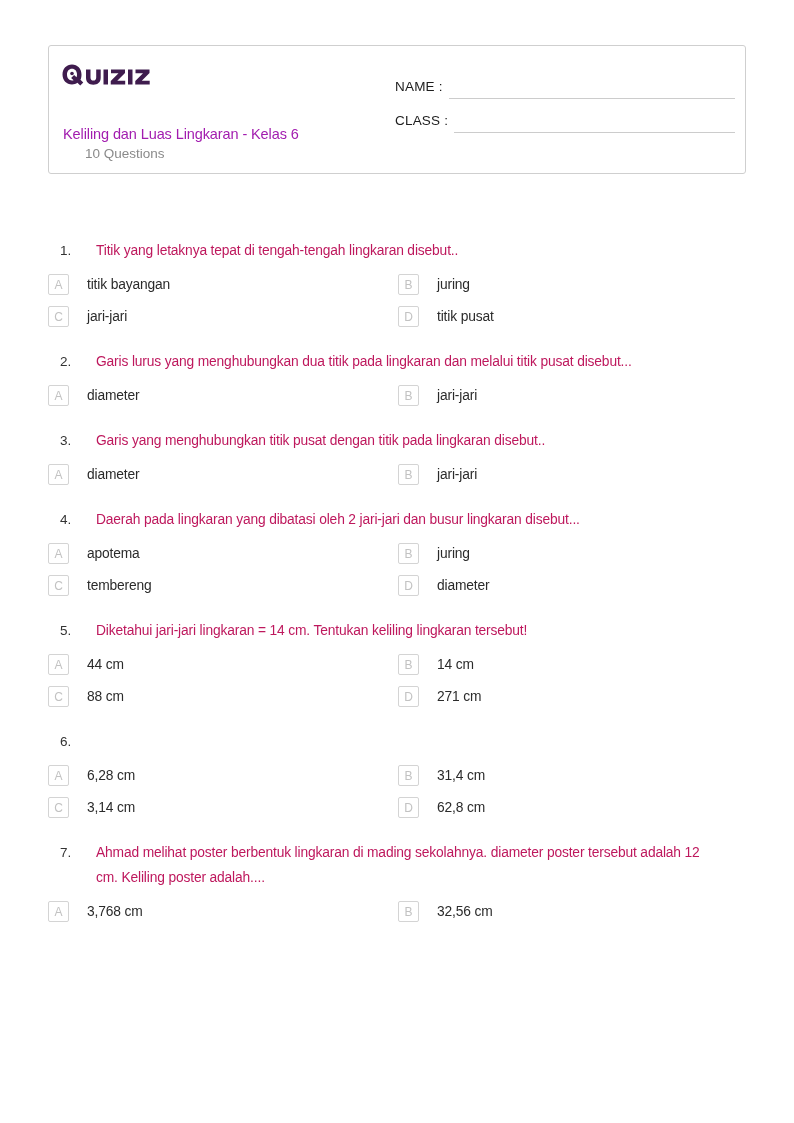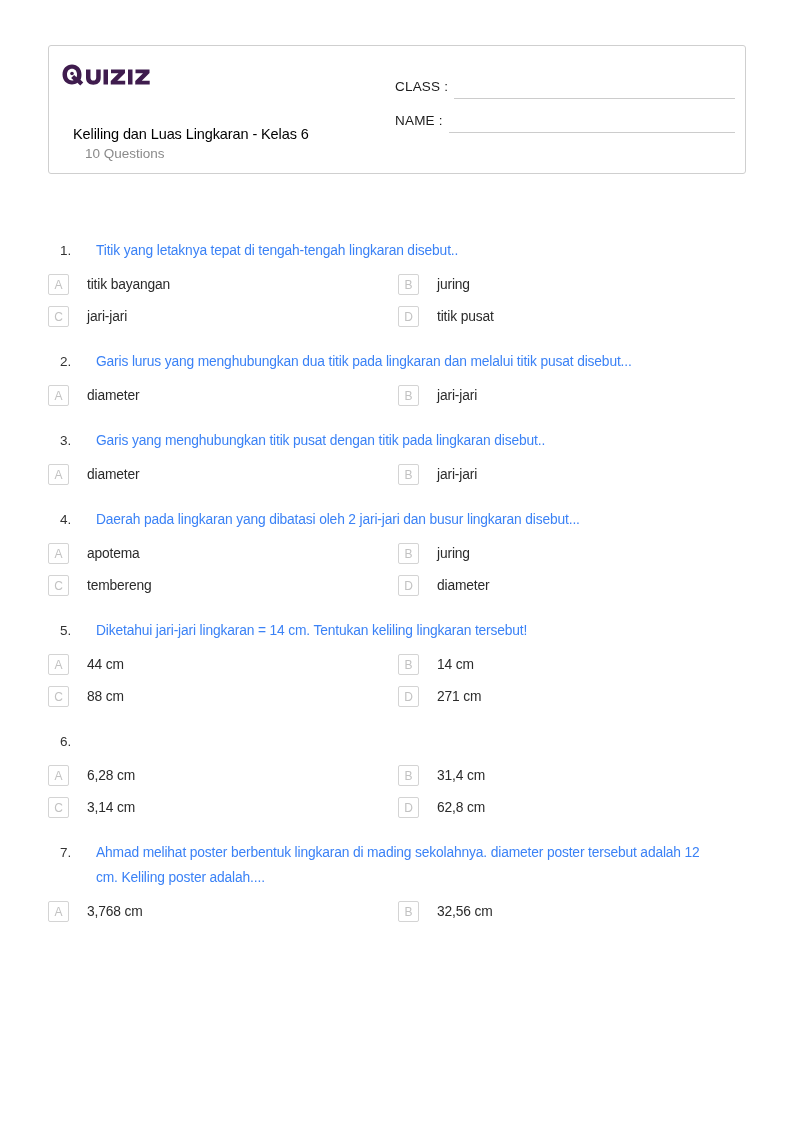--- a/index.html
+++ b/index.html
@@ -40,24 +40,24 @@
     left: 0;
     top: 16px;
     height: 26px;
     display: flex;
     align-items: center;
   }
   .logo svg { display: block; }
 
   .ws-title {
     position: absolute;
-    left: 11px;
+    left: 1px;
     top: 80px;
     font-size: 14.5px;
-    color: #000000;
+    color: #a21caf;
     letter-spacing: -0.1px;
     white-space: nowrap;
   }
   .ws-subtitle {
     position: absolute;
     left: 1px;
     top: 100px;
     font-size: 13.5px;
     color: #8a8a8a;
     white-space: nowrap;
@@ -106,21 +106,21 @@
   }
   .q-num {
     width: 36px;
     flex: 0 0 36px;
     font-size: 13.5px;
     color: #333333;
     line-height: 25px;
   }
   .q-text {
     font-size: 13.8px;
-    color: #3b82f6;
+    color: #be185d;
     line-height: 25px;
     letter-spacing: -0.15px;
     max-width: 620px;
   }
 
   .opt-row {
     display: flex;
     padding-left: 48px;
     padding-right: 48px;
     margin-top: 11px;
@@ -173,27 +173,27 @@
         </g>
       </svg>
     </div>
 
     <div class="ws-title">Keliling dan Luas Lingkaran - Kelas 6</div>
     <div class="ws-subtitle">10 Questions</div>
   </div>
 
   <div class="header-right">
     <div class="field-row">
+      <span class="field-label">NAME :</span>
+      <span class="field-line"></span>
+    </div>
+    <div class="field-row">
       <span class="field-label">CLASS :</span>
       <span class="field-line"></span>
     </div>
-    <div class="field-row">
-      <span class="field-label">NAME :</span>
-      <span class="field-line"></span>
-    </div>
   </div>
 </div>
 
 <div class="questions" id="questions-container">
     <div class="question-block">
       <div class="q-row">
         <div class="q-num">1.</div>
         <div class="q-text">Titik yang letaknya tepat di tengah-tengah lingkaran disebut..</div>
       </div>
       <div class="opt-row">

